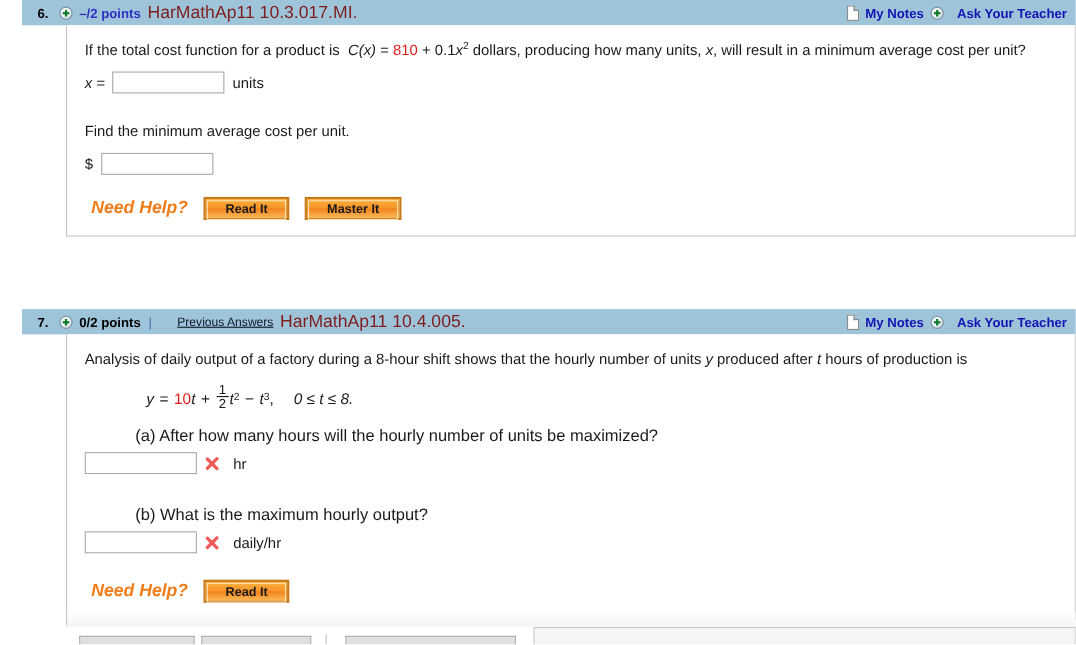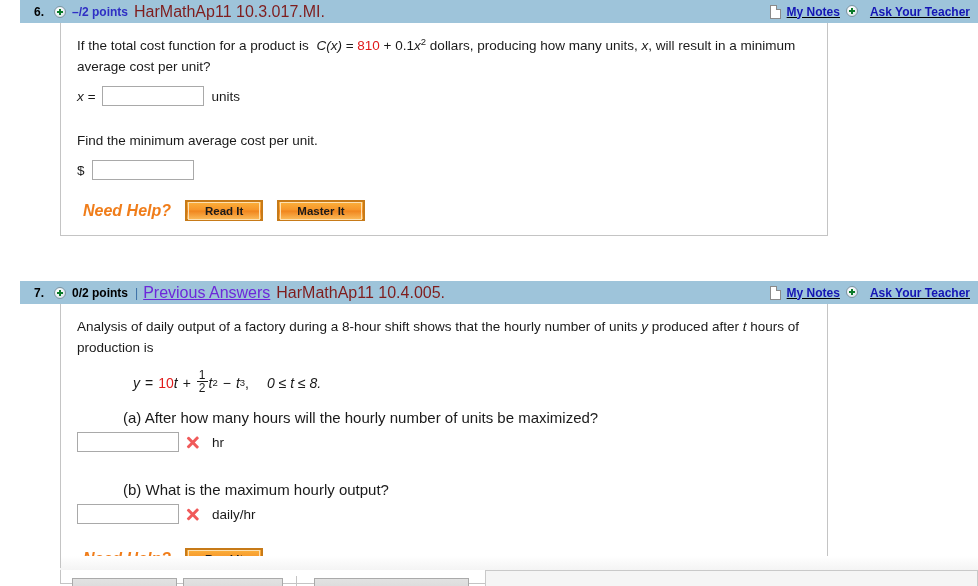--- a/index.html
+++ b/index.html
@@ -79,39 +79,39 @@
   .points.unanswered { color: #2f2fc4; }
   .points.scored { color: #000000; }
 
   .sep {
     color: #3a6ea5;
     margin: 0 5px 0 1px;
     font-size: 12px;
   }
 
   .prev-answers {
-    color: #6d28d9;
-    font-size: 16px;
+    color: #0f172a;
+    font-size: 11px;
     margin-right: 6px;
     white-space: nowrap;
+    margin-left: 18px;
   }
 
   .q-id {
     color: #7f1d1d;
     font-size: 16px;
     white-space: nowrap;
   }
 
   .q-header-right {
     margin-left: auto;
     display: flex;
-    align-items: flex-start;
+    align-items: center;
     gap: 6px;
     white-space: nowrap;
-    text-decoration: underline;
   }
 
   .note-icon {
     display: inline-block;
     width: 11px;
     height: 14px;
     background: #ffffff;
     border: 1px solid #8a8a8a;
     position: relative;
     box-sizing: border-box;
@@ -131,21 +131,21 @@
     color: #1414b4;
     font-weight: bold;
     font-size: 12px;
     text-decoration: none;
     white-space: nowrap;
   }
 
   
   .q-body {
     margin-left: 40px;
-    width: 768px;
+    width: 918px;
     box-sizing: border-box;
     border-left: 1px solid #c4c4c4;
     border-right: 1px solid #c4c4c4;
     border-bottom: 1px solid #c4c4c4;
     background: #ffffff;
     padding: 12px 16px 14px 16px;
     font-size: 13px;
     color: #1a1a1a;
   }
 

